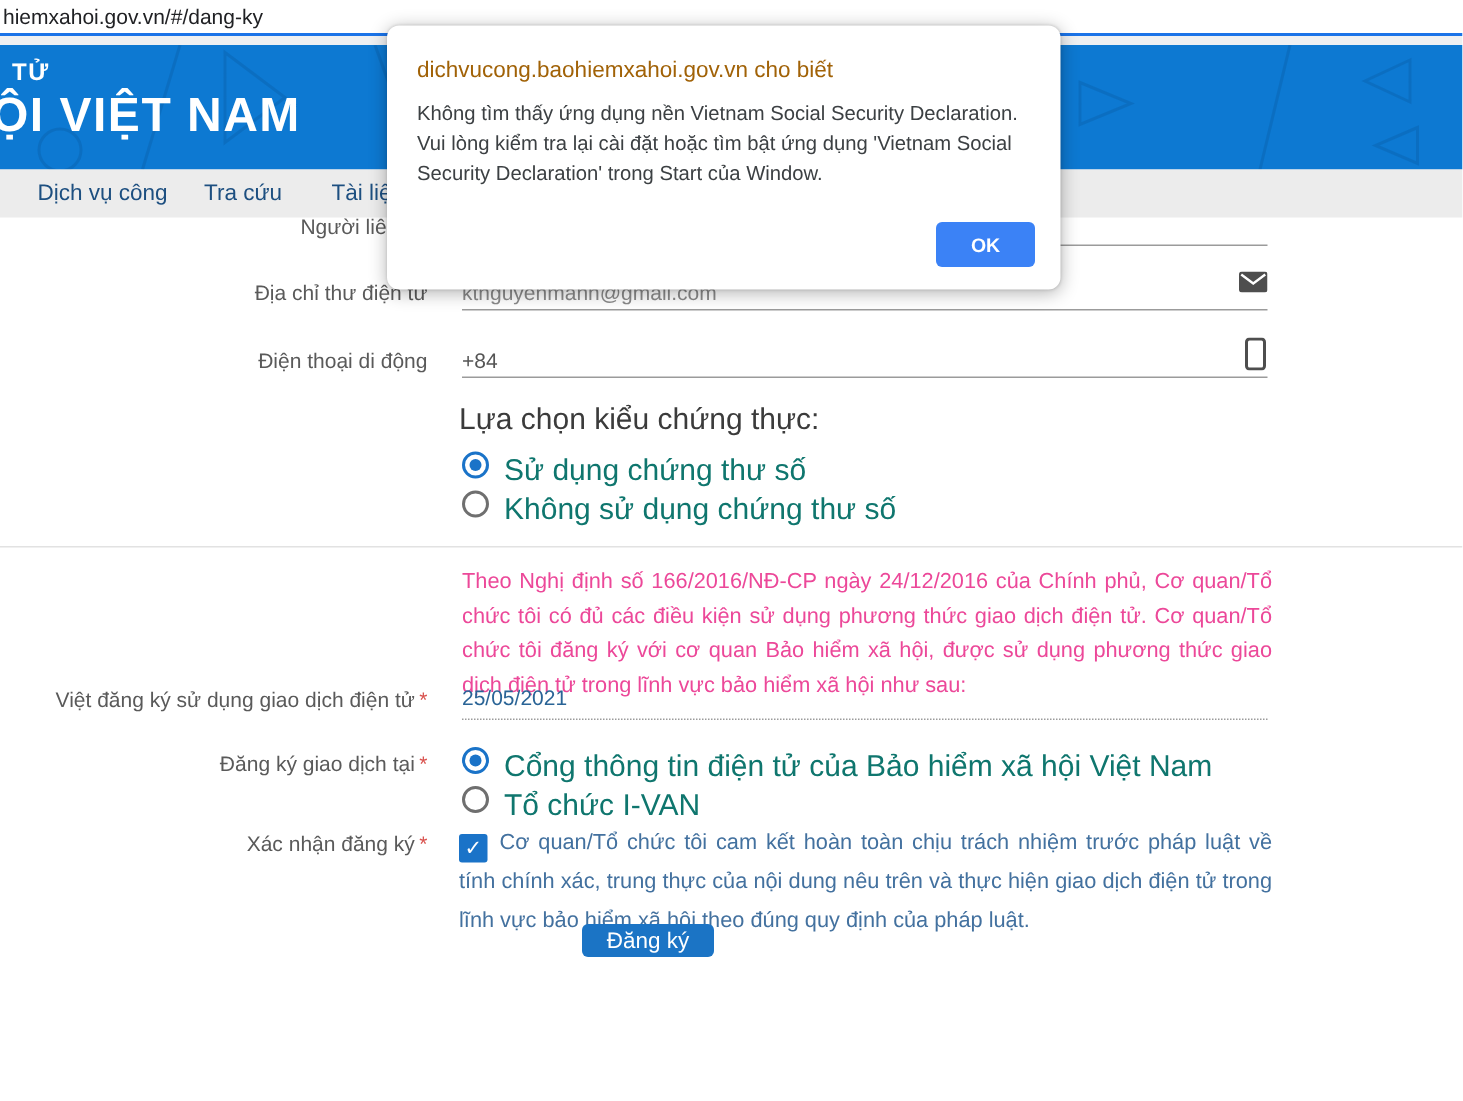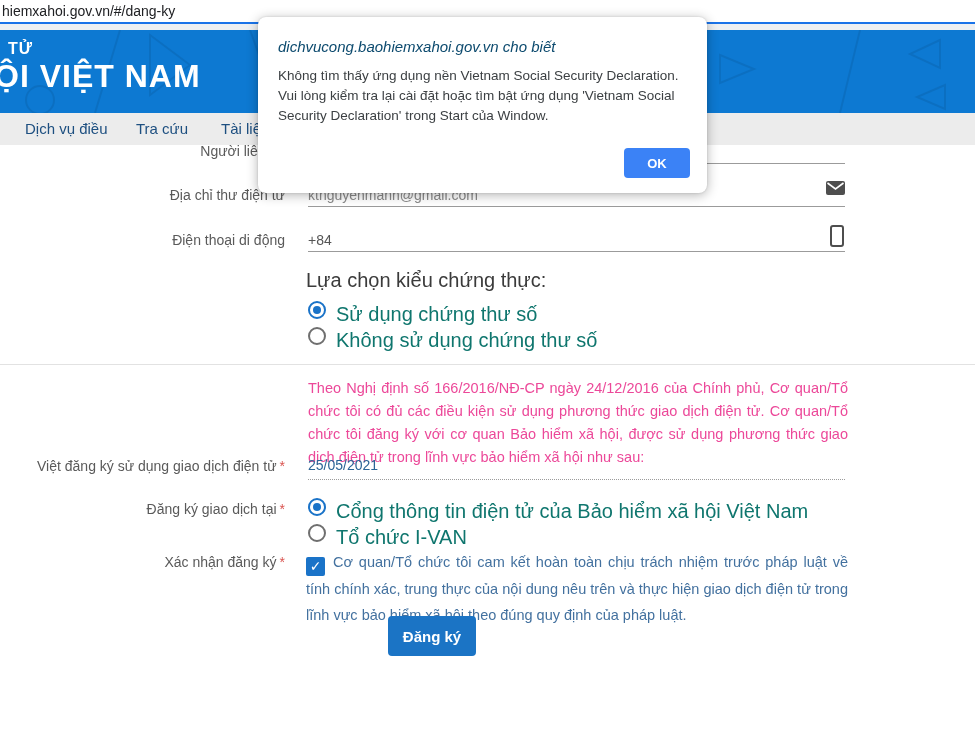--- a/index.html
+++ b/index.html
@@ -41,27 +41,27 @@
   .radio.selected::after { content:""; position:absolute; left:3px; top:3px; width:8px; height:8px; border-radius:50%; background:#1a73c8; }
   .radio-label { position:absolute; font-size:20px; color:#0f766e; white-space:nowrap; }
 
   .divider { position:absolute; left:0; top:364px; width:975px; height:1px; background:#e2e2e2; }
 
   .decree { position:absolute; left:308px; top:377px; width:540px; font-size:14.5px; line-height:23px; color:#ec4899; text-align:justify; }
 
   .confirm-block { position:absolute; left:306px; top:549px; width:542px; font-size:14.5px; line-height:26px; color:#43719f; text-align:justify; }
   .checkbox { display:inline-block; width:19px; height:19px; background:#1a73c8; border-radius:2px; color:#fff; font-size:14px; font-weight:bold; text-align:center; line-height:19px; vertical-align:-4px; margin-right:8px; cursor:pointer; }
 
-  .btn { position:absolute; top:616px; height:40px; background:#1b74c5; color:#fff; border:none; border-radius:4px; font-size:15px; font-family:inherit; cursor:pointer; padding:0 14px;font-weight:bold; }
+  .btn { position:absolute; top:616px; height:22px; background:#1b74c5; color:#fff; border:none; border-radius:4px; font-size:15px; font-family:inherit; cursor:pointer; padding:0 14px; }
   .btn.submit { left:388px; width:88px; }
   .btn.reset  { left:486px; width:88px; }
 
   
   .dialog { position:absolute; left:258px; top:17px; width:449px; height:176px; background:#fff; border-radius:8px; box-shadow:0 2px 12px rgba(0,0,0,.3), 0 0 2px rgba(0,0,0,.15); z-index:50; }
-  .dialog-title { position:absolute; left:20px; top:21px; font-size:15px; color:#0c4a6e;font-style:italic; }
+  .dialog-title { position:absolute; left:20px; top:21px; font-size:15px; color:#a16207; }
   .dialog-message { position:absolute; left:20px; top:49px; width:410px; font-size:13.5px; line-height:20px; color:#3c4043; }
   .dialog-ok { position:absolute; right:17px; bottom:15px; width:66px; height:30px; background:#3b82f6; color:#fff; border:none; border-radius:4px; font-size:13px; font-weight:bold; font-family:inherit; cursor:pointer; }
 </style>
 </head>
 <body>
 
 <div id="screen">
 
   <div class="addressbar">
     <span class="url-text">hiemxahoi.gov.vn/#/dang-ky</span>
@@ -86,21 +86,21 @@
         <path d="M860 0 l-20 83"></path>
         <circle cx="40" cy="70" r="14"></circle>
         <path d="M640 0 c10 30 -10 60 5 83"></path>
       </g>
     </svg>
     <div class="logo-line1">TỬ</div>
     <div class="logo-line2">ỘI VIỆT NAM</div>
   </div>
 
   <div class="nav">
-    <span class="nav-item n0">Dịch vụ điều</span>
+    <span class="nav-item n0">Dịch vụ công</span>
     <span class="nav-item n1">Tra cứu</span>
     <span class="nav-item n2">Tài liệu</span>
   </div>
 
   <div class="label-col" style="top:143px;">Người liên hệ</div>
   <div class="field-underline" style="top:163px;"></div>
 
   <div class="label-col" style="top:187px;">Địa chỉ thư điện tử</div>
   <div class="field-value dim" style="top:187px;">ktnguyenmanh@gmail.com</div>
   <div class="field-underline" style="top:206px;"></div>

